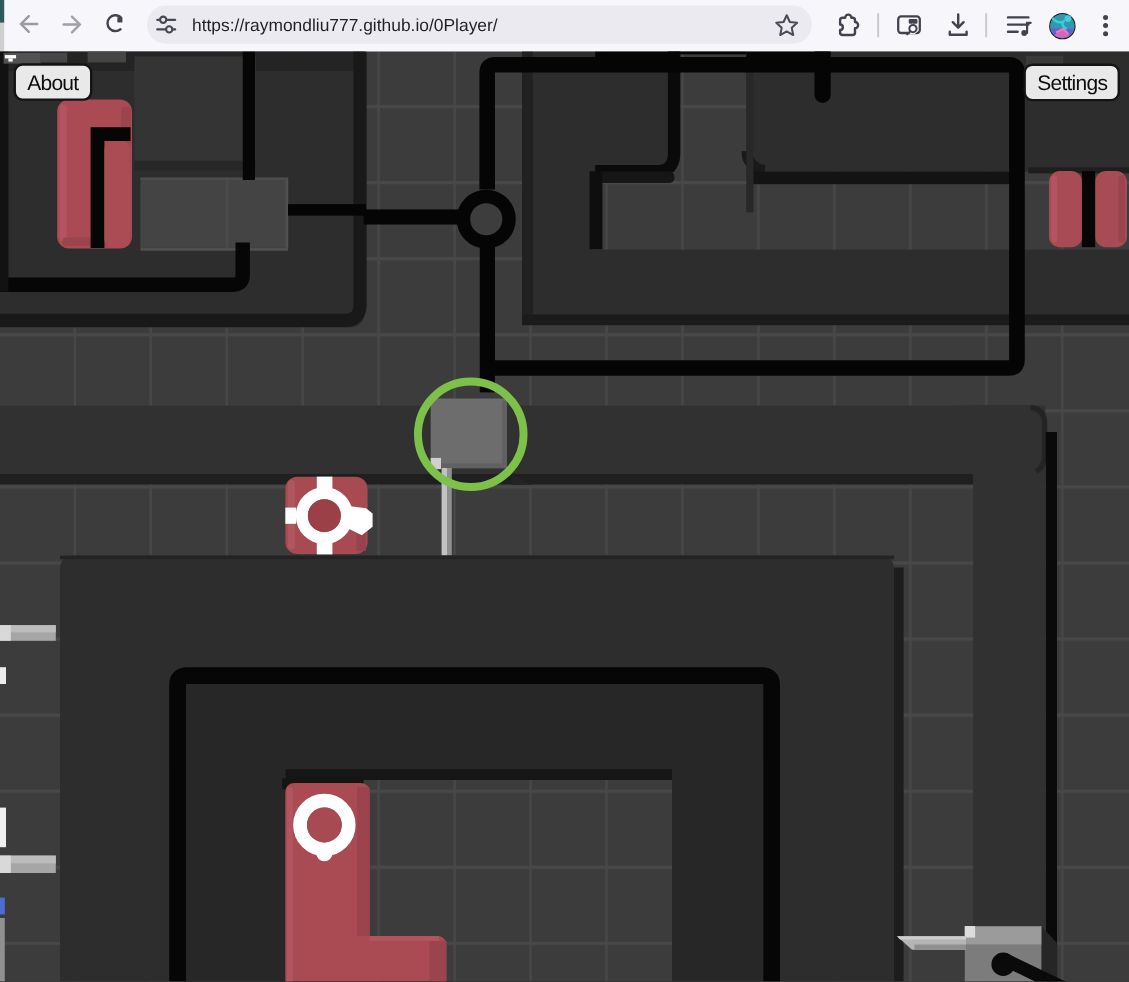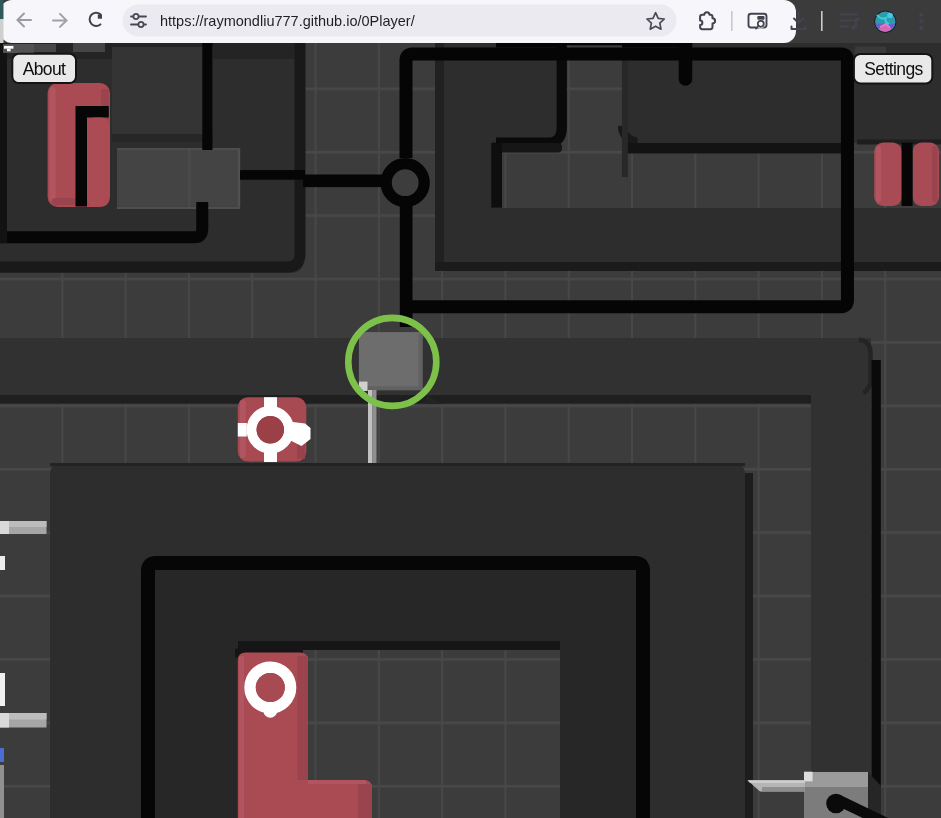--- a/index.html
+++ b/index.html
@@ -1,16 +1,16 @@
 <!DOCTYPE html>
 <html><head>
 <meta charset="utf-8">
 <style>
   html,body{margin:0;padding:0;width:941px;height:818px;overflow:hidden;background:#3b3b3b;font-family:"Liberation Sans",sans-serif;}
-  #toolbar{position:absolute;left:0;top:0;width:796px;height:43px;background:#f7f6fa;border-radius:12px;}
+  #toolbar{position:absolute;left:0;top:0;width:941px;height:43px;background:#f7f6fa;}
   #game{position:absolute;left:0;top:43px;}
 </style>
 </head>
 <body>
 
 <div id="toolbar">
 <svg width="941" height="43" viewBox="0 0 941 43">
 
   <rect x="0" y="0" width="3.5" height="19" fill="#2e5a5a"></rect>
   <rect x="0" y="19" width="3.5" height="24" fill="#cfcfcf"></rect>

